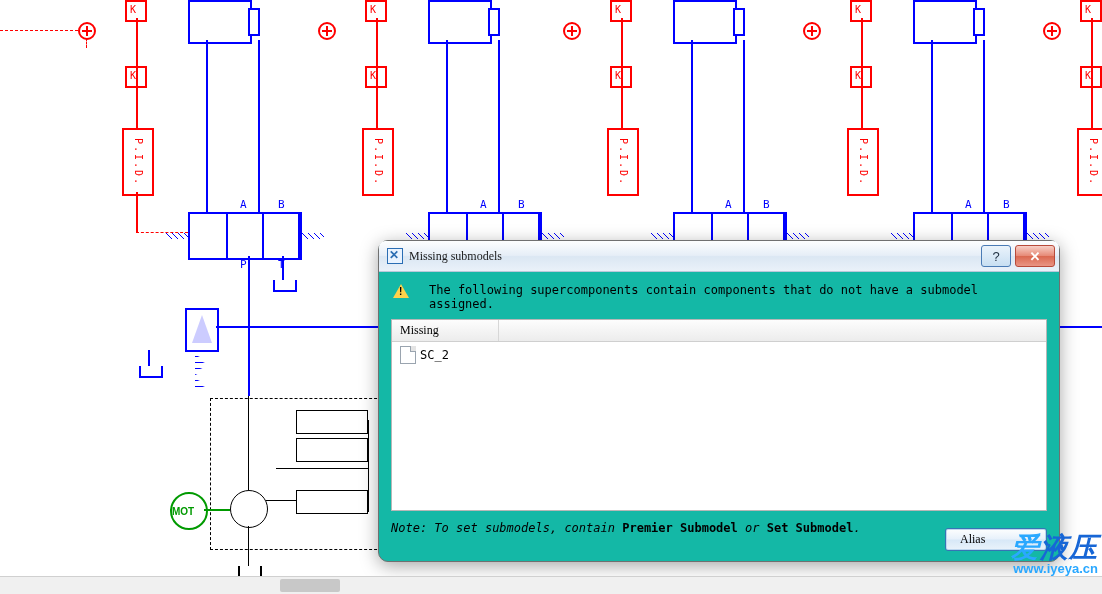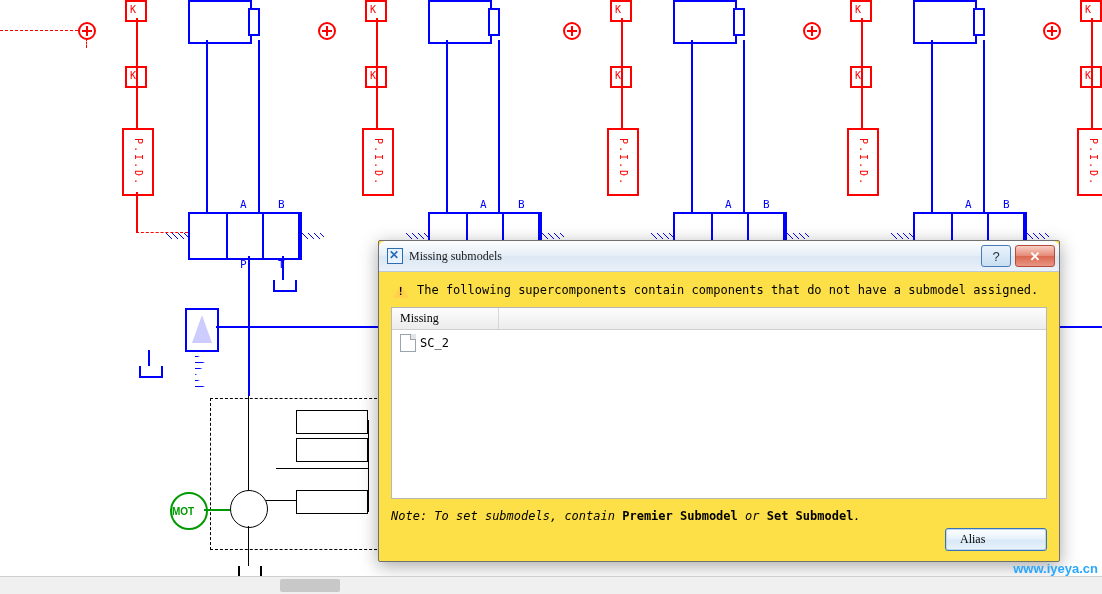--- a/index.html
+++ b/index.html
@@ -50,37 +50,37 @@
   .hShaft{position:absolute;height:0;border-top:2px solid #009a00;}
 
   .tank { position:absolute; width:20px; height:10px; border:2px solid #0000ff; border-top:none; }
   .tankv{ position:absolute; width:2px; height:16px; background:#0000ff; }
 
   .scrollbar-h { position:absolute; left:0; bottom:0; right:0; height:17px; background:#f0f0f0; border-top:1px solid #d0d0d0; }
   .scrollbar-h .thumb{ position:absolute; top:2px; height:13px; left:280px; width:60px; background:#c8c8c8; border-radius:2px; }
 
   
   .dialog { position:absolute; left:378px; top:240px; width:680px; height:320px;
-    border:1px solid #707070; border-radius:2px; box-shadow:0 4px 18px rgba(0,0,0,.35);
-    background:#fde047;
+    border:1px solid #707070; border-radius:10px; box-shadow:0 4px 18px rgba(0,0,0,.35);
+    background:#14b8a6;
     font-size:12px;}
   .titlebar{ height:30px; border-bottom:1px solid #b9c8da;
     background:linear-gradient(#fdfefe,#e6eef7 48%,#dbe7f3 52%,#eaf1f9);
     border-radius:6px 6px 0 0; display:flex; align-items:center; padding:0 4px 0 8px;}
   .titlebar .appicon{ width:16px; height:16px; margin-right:6px; position:relative; }
   .titlebar .appicon::before{content:"";position:absolute;inset:0;border:1px solid #2a6db3;background:#e9f3ff;}
   .titlebar .appicon::after{content:"✕";position:absolute;left:2px;top:-1px;color:#2a6db3;font:700 12px/16px Arial;}
   .titlebar .title{ flex:1; color:#1a1a1a; font:12px "Microsoft YaHei",Tahoma; }
   .winbtn{ width:38px; height:20px; margin-left:4px; border:1px solid #4a7bb5; border-radius:3px;
     background:linear-gradient(#eaf3fb,#c8dff2); display:flex; align-items:center; justify-content:center; color:#234; font:13px Arial; cursor:default;}
   .winbtn.close{ border-color:#b84a3a; background:linear-gradient(#f7cfc6,#e78b78 48%,#da6850 52%,#e99585); color:#5a1005;}
   .winbtn.close span{ color:#fff; font-weight:700; }
   .winbtn.help{ width:28px; }
   .dialog-body{ position:absolute; top:30px; left:0; right:0; bottom:0; padding:10px 12px 10px 12px; }
-  .warn-row{ display:flex; align-items:flex-start; gap:8px; margin:2px 0 8px 2px; font:12px Consolas,monospace; color:#000;}
+  .warn-row{ display:flex; align-items:flex-start; gap:20px; margin:2px 0 8px 2px; font:12px Consolas,monospace; color:#000;}
   .warn-icon{ width:16px; height:16px; position:relative; flex:none;}
   .warn-icon::before{content:"";position:absolute;left:0;top:1px;width:0;height:0;border-left:8px solid transparent;border-right:8px solid transparent;border-bottom:14px solid #ffd24a;}
   .warn-icon::after{content:"!";position:absolute;left:6px;top:3px;font:700 10px Arial;color:#000;}
   .list{ border:1px solid #b7b7b7; background:#fff; height:190px; overflow:auto;}
   .list-header{ display:flex; background:linear-gradient(#fdfdfd,#ececec); border-bottom:1px solid #cfcfcf; }
   .list-header .col{ padding:3px 8px; font:12px Tahoma; color:#000; border-right:1px solid #d7d7d7;}
   .list-header .col.c1{ width:90px;} .list-header .col.c2{ flex:1; border-right:none;}
   .list-row{ display:flex; padding:2px 0; font:12px Consolas,monospace; color:#000;}
   .list-row .cell{ padding:2px 8px; }
   .list-row .cell.c1{ width:90px; display:flex; align-items:center; gap:4px;}
@@ -274,19 +274,20 @@
       <div class="note">
         <i><span>Note:</span></i><span> To set submodels, contain </span><b>Premier Submodel</b><span> or </span><b>Set Submodel</b><span>.</span>
       </div>
       <div class="btn-row">
         <div class="btn">Alias</div>
       </div>
     </div>
   </div>
 
   <div class="wm">
+    <div class="big"><span class="b1">爱</span><span class="b2">液压</span></div>
     <div class="url">www.iyeya.cn</div>
   </div>
 
   <div class="scrollbar-h">
     <div class="thumb"></div>
   </div>
 </div>
 
 </body></html>

